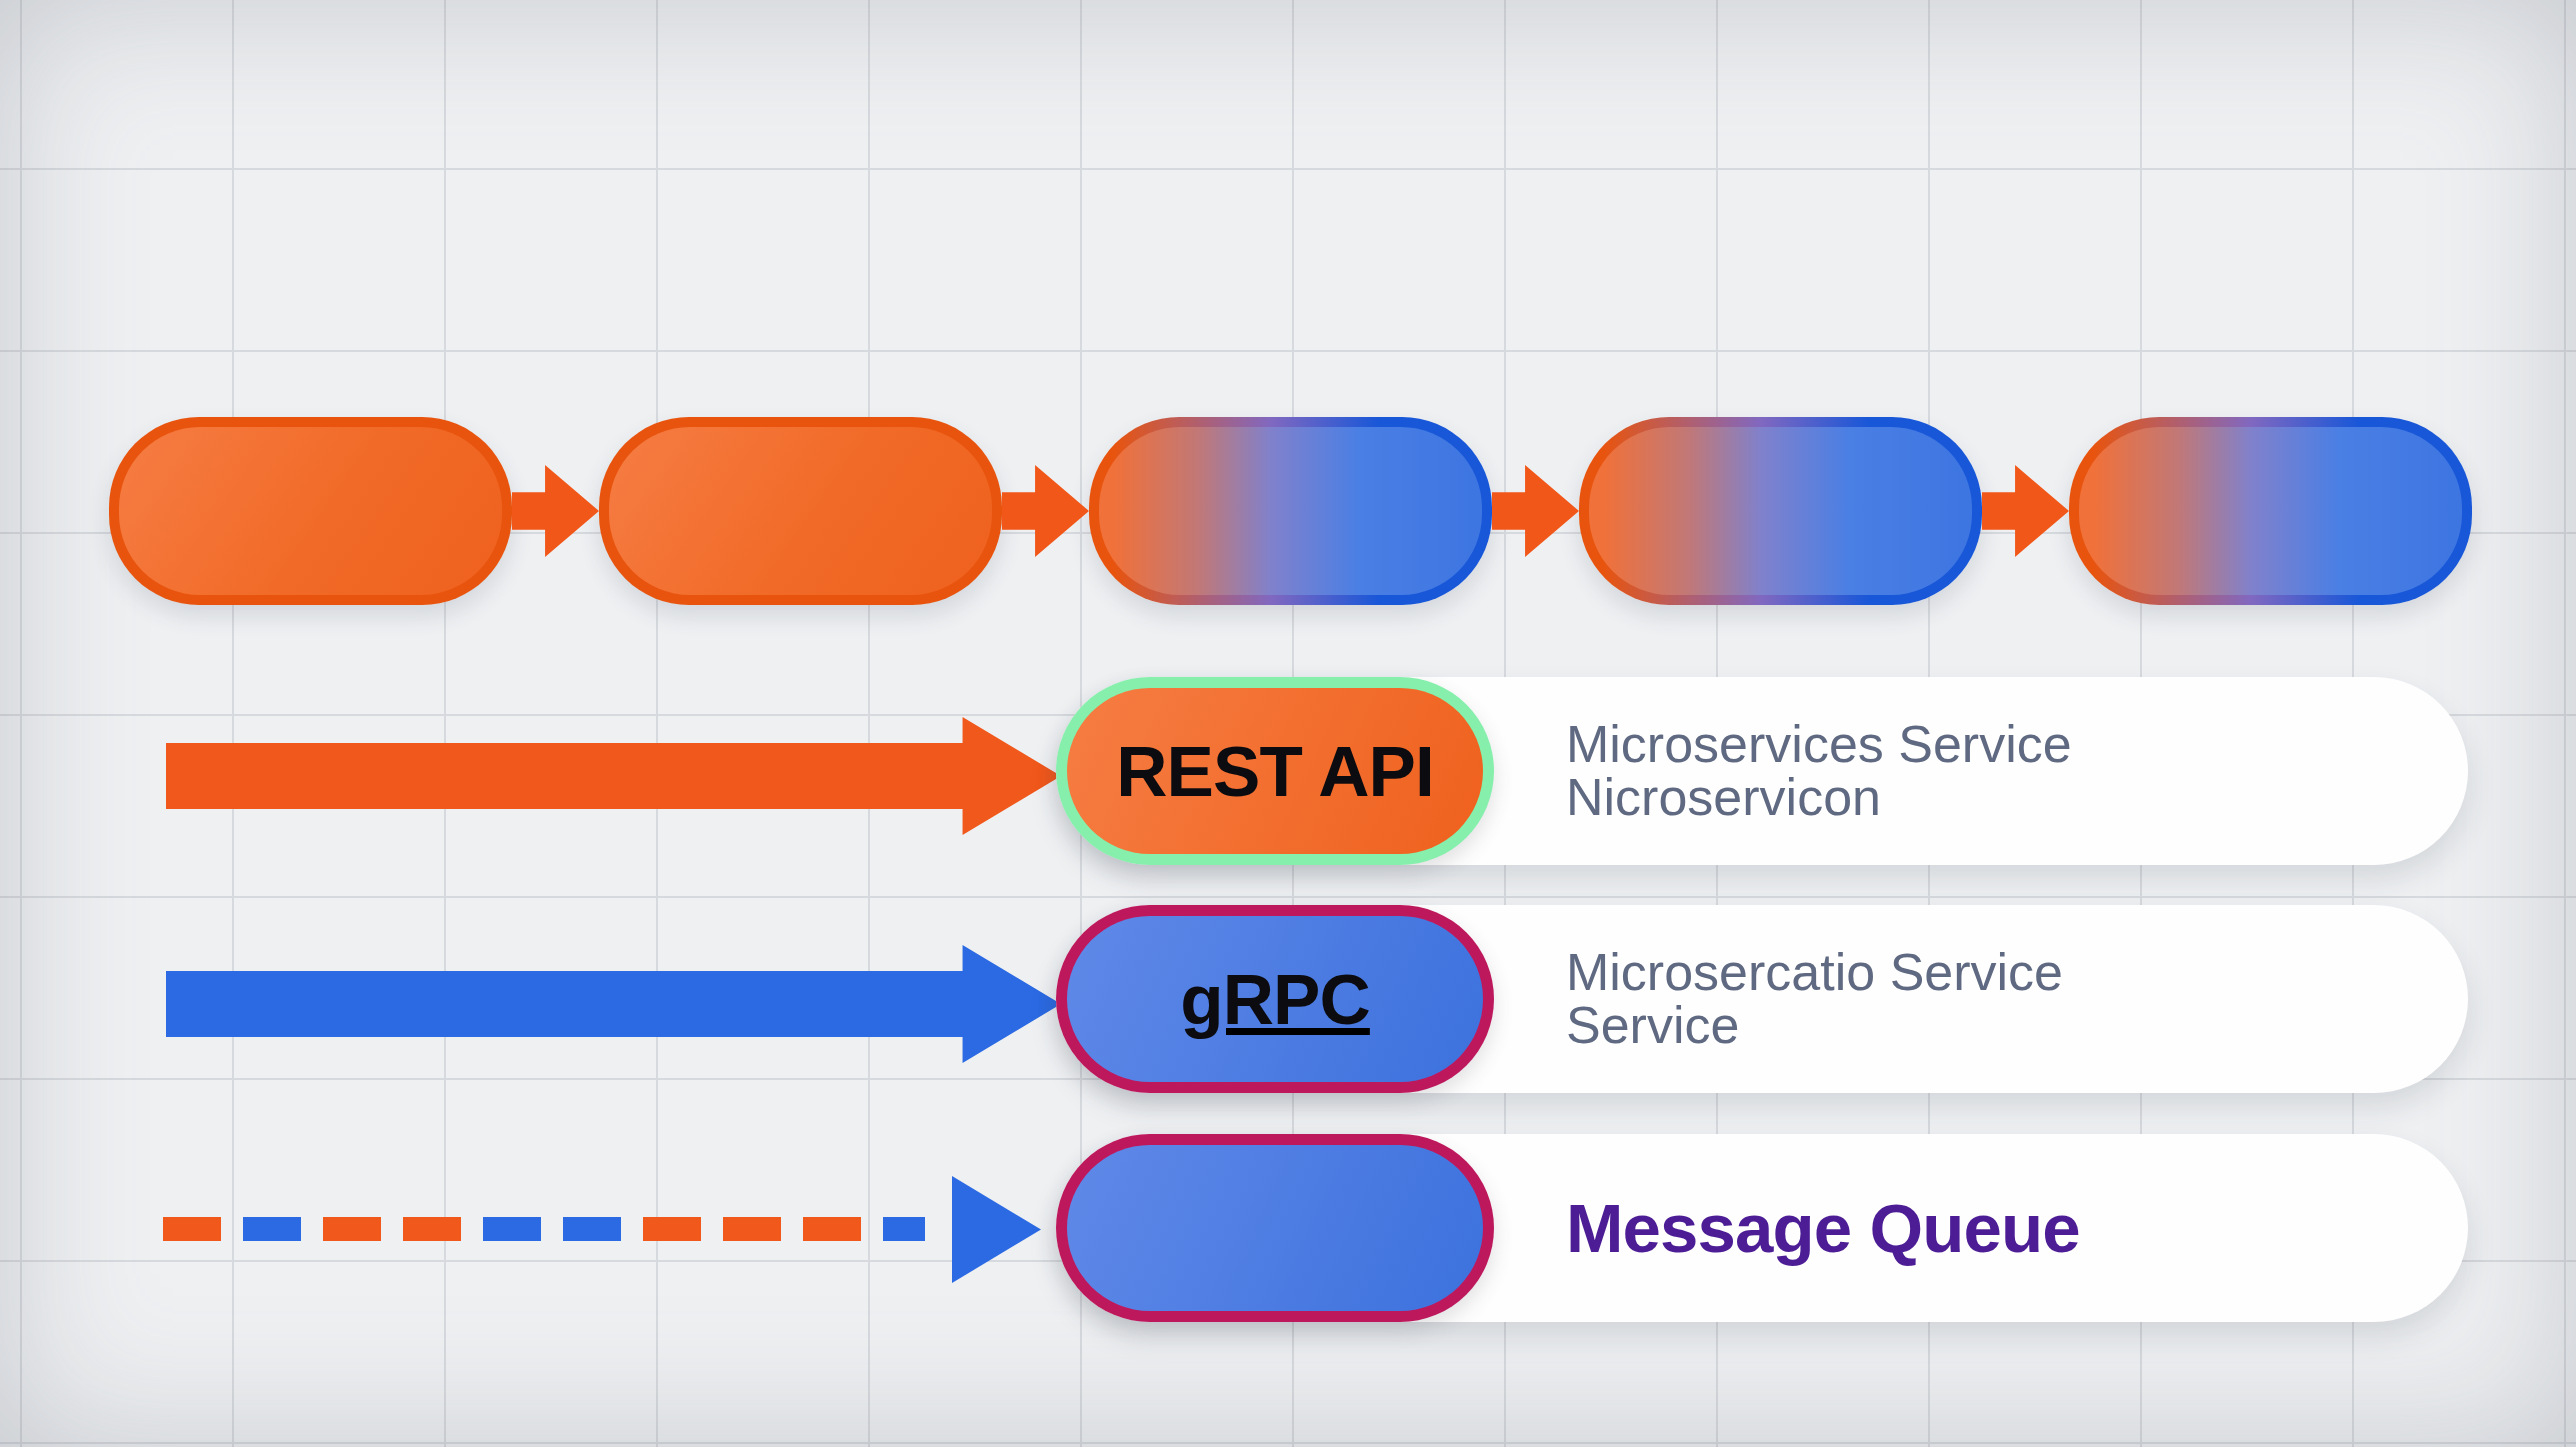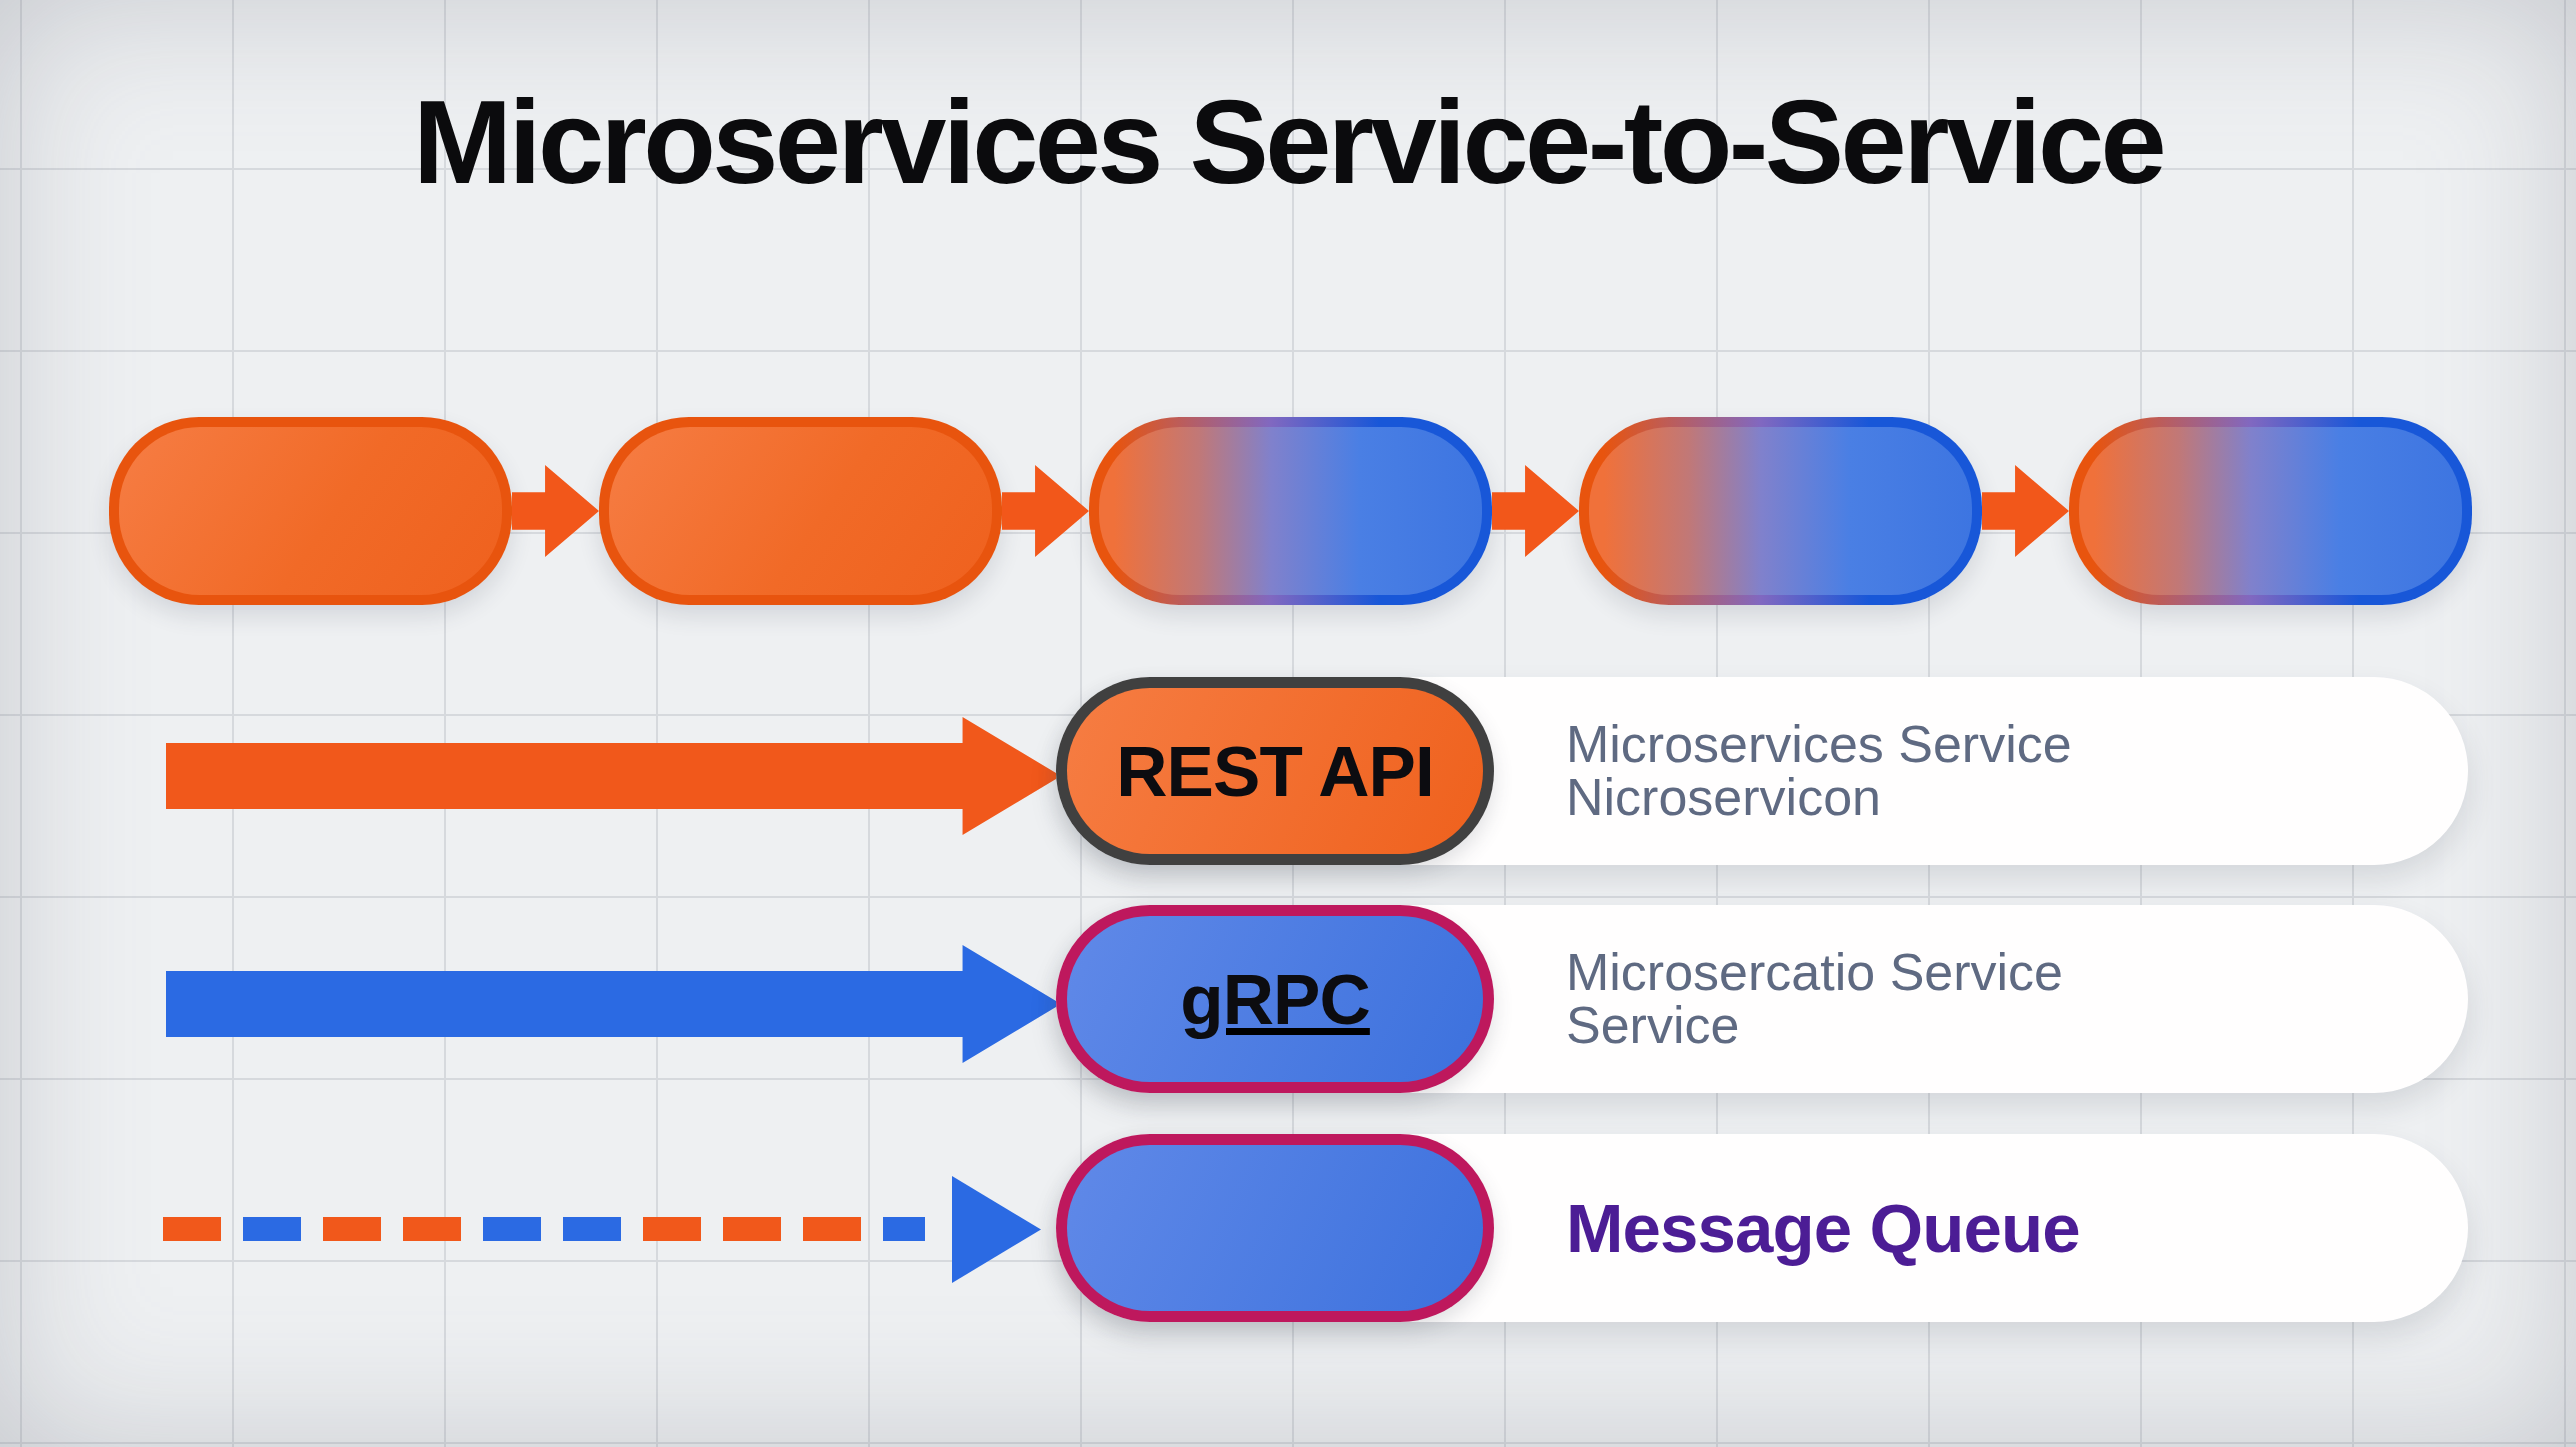--- a/index.html
+++ b/index.html
@@ -69,40 +69,39 @@
   .badge{
     position:absolute;left:0;top:0;width:438px;height:188px;
     border-radius:94px;padding:11px;box-sizing:border-box;
     box-shadow:0 9px 20px rgba(60,66,82,.16);
   }
   .badge-inner{
     width:100%;height:100%;border-radius:83px;
     display:flex;align-items:center;justify-content:center;
     font-size:71px;font-weight:700;letter-spacing:-0.9px;color:#0c0c10;
   }
-  .badge-orange{background:#404040;}
+  .badge-orange{background:#86efac;}
   .badge-orange .badge-inner{background:linear-gradient(115deg,#f67d43,#ef611d);}
   .badge-blue{background:#be185d;text-decoration:underline;}
   .badge-blue .badge-inner{background:linear-gradient(115deg,#6089e8,#3c71dd);}
   .desc{
     position:absolute;left:510px;top:50%;transform:translateY(-50%);
     font-size:52px;line-height:53px;color:#5f6a82;font-weight:400;
   }
   .label-strong{
     position:absolute;left:510px;top:50%;transform:translateY(-50%);
     font-size:69px;font-weight:700;letter-spacing:-0.9px;color:#4c1d95;
   }
 </style>
 </head>
 <body>
 
 <div class="canvas">
 
   <div class="title">
-    <div>Microservices Service-to-Service</div>
   </div>
 
   <div class="flow">
     <div class="node node-orange">
         <div class="node-inner"></div>
       </div>
     <div class="flow-arrow"></div>
     <div class="node node-orange">
         <div class="node-inner"></div>
       </div>

